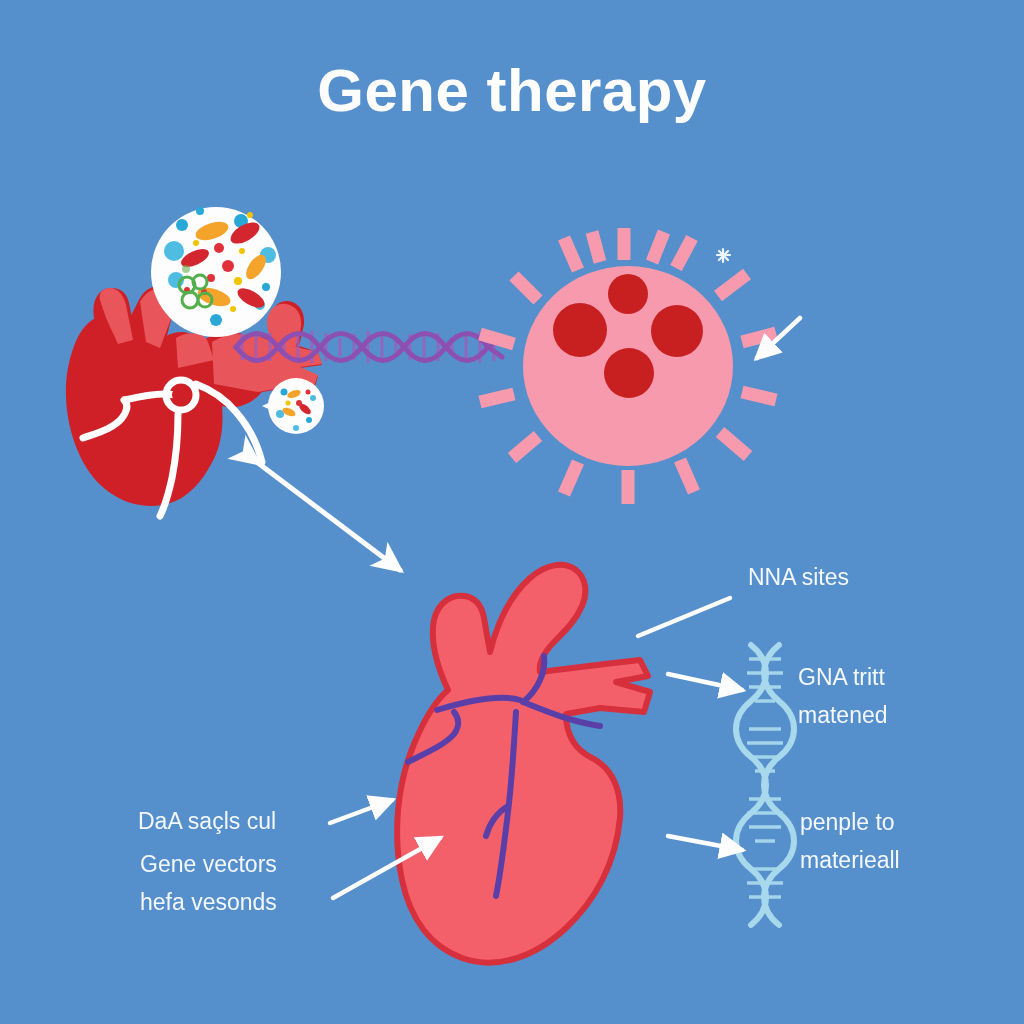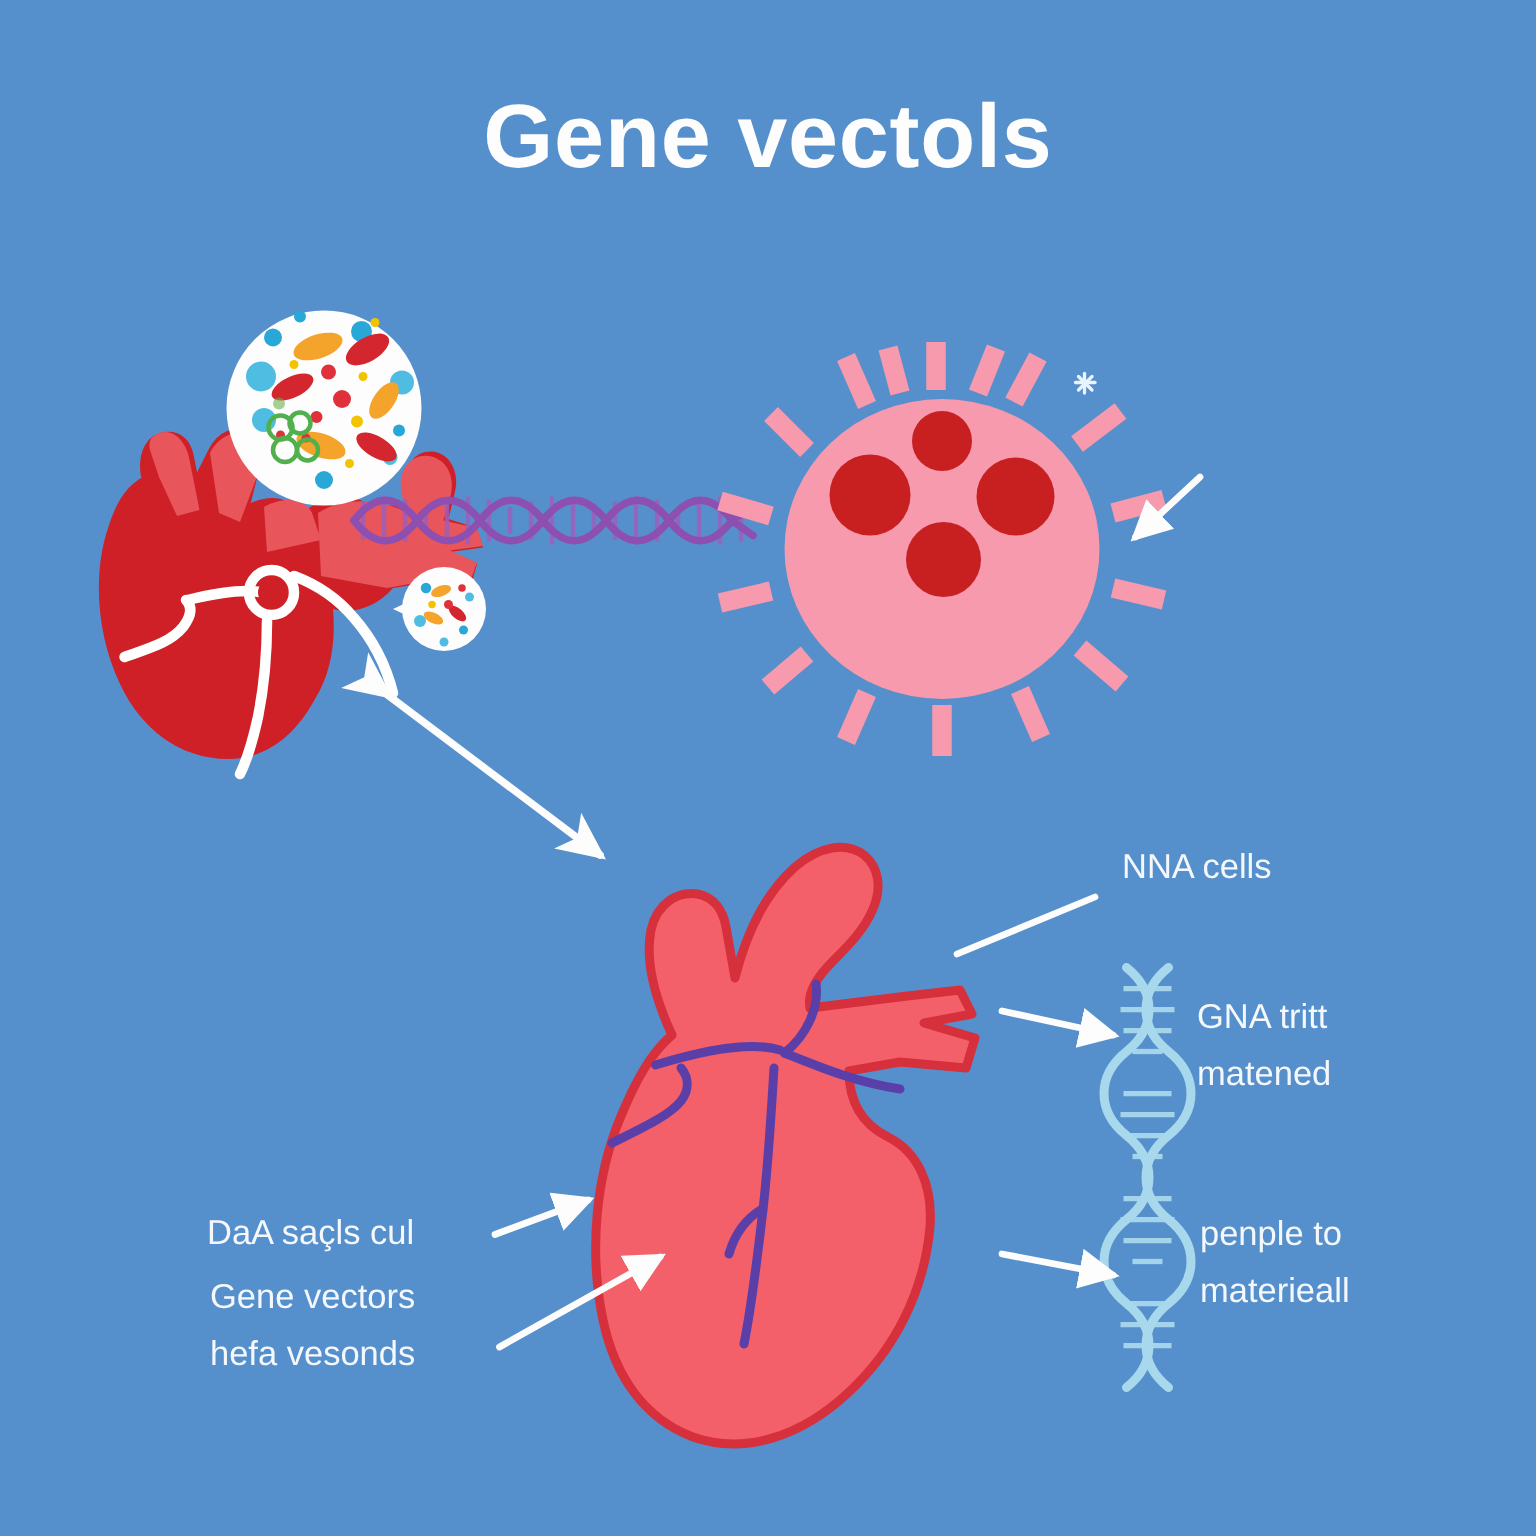--- a/index.html
+++ b/index.html
@@ -299,25 +299,25 @@
 
       <line x1="668" y1="836" x2="742" y2="850" marker-end="url(#arrowheadBig)"></line>
 
       <line x1="330" y1="823" x2="392" y2="800" marker-end="url(#arrowheadBig)"></line>
 
       <line x1="333" y1="898" x2="440" y2="838" marker-end="url(#arrowheadBig)"></line>
     </g>
 
   </svg>
 
-  <div class="title">Gene vectols</div>
-
-
-
-  <div class="label lbl-nna">NNA cells</div>
+  <div class="title">Gene therapy</div>
+
+
+
+  <div class="label lbl-nna">NNA sites</div>
 
   <div class="label lbl-daa">DaA saçls cul</div>
 
   <div class="label lbl-gna">GNA tritt
 matened</div>
 
   <div class="label lbl-gene">Gene vectors
 hefa vesonds</div>
 
   <div class="label lbl-penple">penple to

